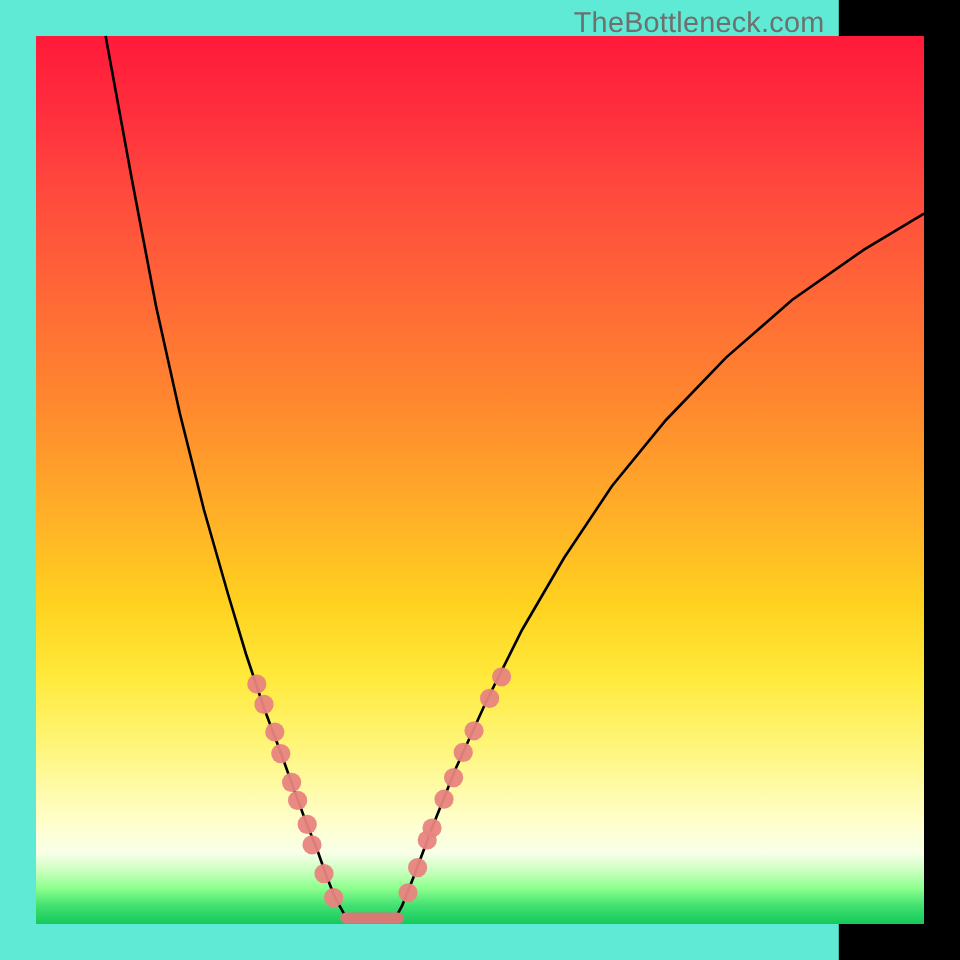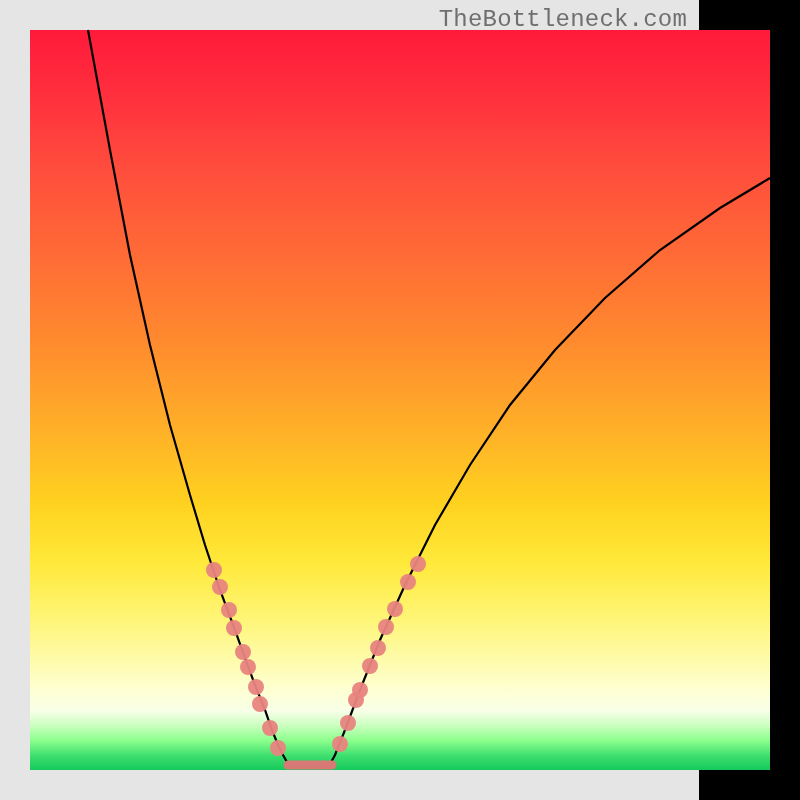--- a/index.html
+++ b/index.html
@@ -10,22 +10,21 @@
     overflow: hidden;
     background: #000;
     font-family: Arial, Helvetica, sans-serif;
   }
   .frame {
     position: absolute;
     left: 0;
     top: 0;
     width: 699px;
     height: 800px;
-    background: #e5e5e5;
-    font-family: Liberation Mono, monospace;
+    background: #5eead4;
   }
   .plot-area {
     position: absolute;
     left: 30px;
     top: 30px;
     width: 740px;
     height: 740px;
     
     background: linear-gradient(to bottom,
       #ff1a3a 0%,

